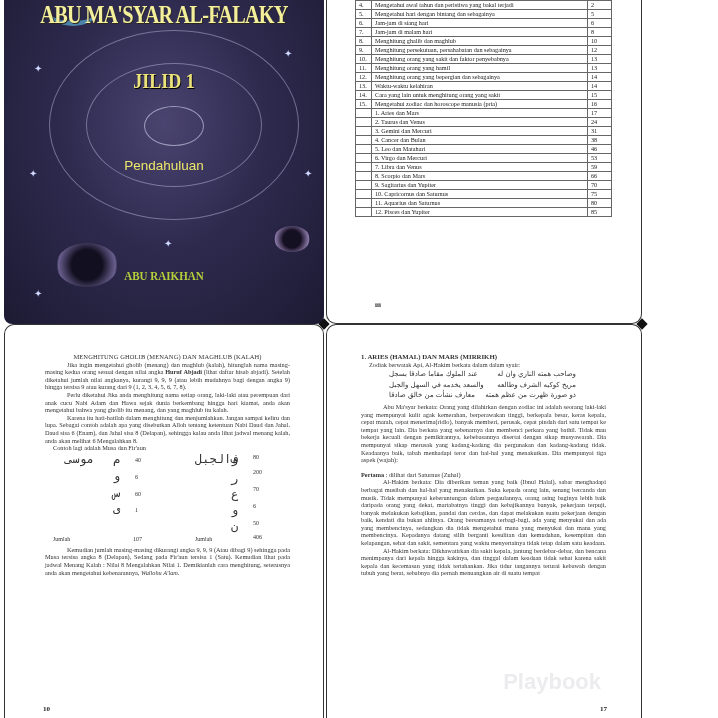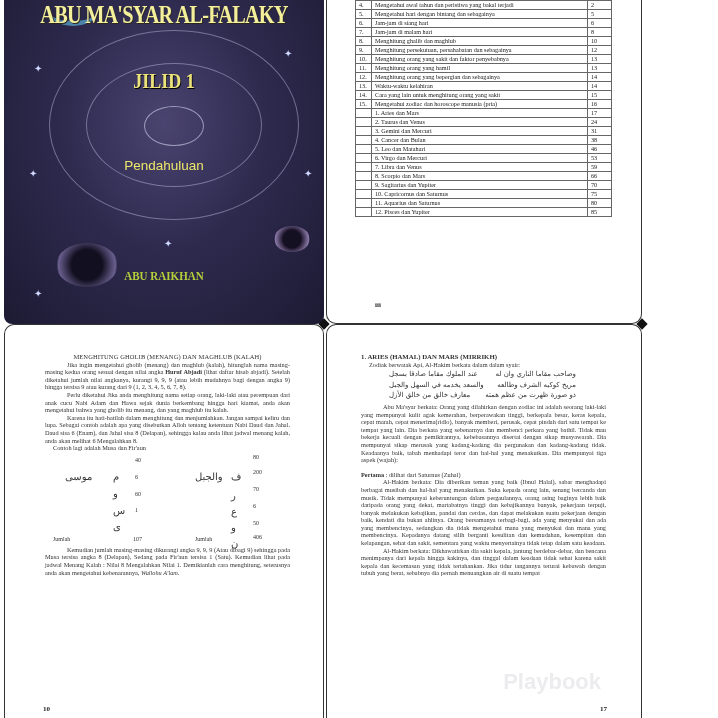--- a/index.html
+++ b/index.html
@@ -48,21 +48,21 @@
   
   .txt { position: absolute; font-size: 6.3px; line-height: 7.6px; text-align: justify; color: #333; }
   .txt p { margin: 0; }
   .indent { text-indent: 22px; }
   .heading-c { text-align: center; font-size: 6.5px; margin-bottom: 10px; letter-spacing: 0.1px; }
   .heading-l { font-weight: bold; font-size: 6.8px; margin-bottom: 5px; }
   .page-num { position: absolute; font-size: 7px; font-weight: bold; }
 
   .example { position: relative; height: 88px; margin-top: 2px; font-size: 6px; }
   .example .cell { position: absolute; }
-  .arabic { font-family: Liberation Sans, sans-serif; font-size: 10px; direction: rtl; margin-top: 16px; }
+  .arabic { font-family: Liberation Mono, monospace; font-size: 12px; direction: rtl; }
   .syair { display: flex; justify-content: space-between; padding: 0 30px 0 28px; margin: 3px 0; font-family: "DejaVu Sans", sans-serif; font-size: 7px; direction: rtl; }
 
   .watermark { position: absolute; right: 40px; bottom: 23px; font-family: "Liberation Sans", sans-serif; font-size: 22px; font-weight: bold; color: rgba(200,200,210,0.35); }
   .corner { position: absolute; width: 8px; height: 8px; background: #111; transform: rotate(45deg); }
 </style>
 </head>
 <body>
 
 <div class="page" id="cover">
   <div class="moon"></div>
@@ -250,30 +250,30 @@
     <p class="indent" style="margin-top:4px;"><span>Kemudian jumlah masing-masing dikurangi angka 9, 9, 9 (Atau dibagi 9) sehingga pada Musa tersisa angka 8 (Delapan), Sedang pada Fir'aun tersisa 1 (Satu). Kemudian lihat pada jadwal Menang Kalah : Nilai 8 Mengalahkan Nilai 1. Demikianlah cara menghitung, seterusnya anda akan mengetahui kebenarannya, </span><i>Wallohu A'lam.</i></p>
   </div>
   <div class="page-num" style="left:38px; top:380px;">10</div>
 </div>
 
 <div class="page" id="p17">
   <div class="txt" style="left:34px; top:28px; width:245px;">
     <p class="heading-l">1.  ARIES (HAMAL) DAN MARS (MIRRIKH)</p>
     <p style="padding-left:8px;">Zodiak berwatak Api, Al-Hakim berkata dalam dalam syair:</p>
     <div class="syair">
-        <span>وصاحب مقاما الناري وان له</span>
+        <span>وصاحب همته الناري وان له</span>
         <span>عند الملوك مقاما صادقا بسجل</span>
       </div>
     <div class="syair">
         <span>مريخ كوكبه الشرف وطالعه</span>
         <span>والسعد يخدمه في السهل والجبل</span>
       </div>
     <div class="syair">
         <span>ذو صورة ظهرت من عظم همته</span>
-        <span>معارف خالق من خالق الأزل</span>
+        <span>معارف نشأت من خالق صادقا</span>
       </div>
     <p class="indent">Abu Ma'syar berkata: Orang yang dilahirkan dengan zodiac ini adalah seorang laki-laki yang mempunyai kulit agak kemerahan, berperawakan tinggi, berkepala besar, keras kepala, cepat marah, cepat menerima(ridlo), banyak memberi, perusak, cepat pindah dari satu tempat ke tempat yang lain. Dia berkata yang sebenarnya dan membenci perkara yang bathil. Tidak mau bekerja kecuali dengan pemikirannya, kebebasannya disertai dengan sikap musyawarah. Dia mempunyai sikap merusak yang kadang-kadang dia pergunakan dan kadang-kadang tidak. Keadaanya baik, tabah menhadapi teror dan hal-hal yang menakutkan. Dia mempunyai tiga aspek (wajah):</p>
     <p style="margin-top:7px;"><b>Pertama</b><span> : dilihat dari Saturnus (Zuhal)</span></p>
     <p class="indent">Al-Hakim berkata: Dia diberikan teman yang baik (Ibnul Halal), sabar menghadapi berbagai musibah dan hal-hal yang menakutkan. Suka kepada orang lain, senang bercanda dan musik. Tidak mempunyai keberuntungan dalam pergaulannya, orang asing baginya lebih baik daripada orang yang dekat, martabatnya tinggi dan kebajikannya banyak, pekerjaan terpuji, banyak melakukan kebajikan, pandai dan cerdas, dan dapat melakukan suatu pekerjaan dengan baik, kendati dia bukan ahlinya. Orang bersamanya terbagi-bagi, ada yang menyukai dan ada yang membencinya, sedangkan dia tidak mengetahui mana yang menyukai dan mana yang membencinya. Kepadanya datang silih berganti kesulitan dan kemudahan, kesempitan dan kelapangan, sehat dan sakit, sementara yang waktu menyertainya tidak tetap dalam satu keadaan.</p>
     <p class="indent">Al-Hakim berkata: Dikhawatirkan dia sakit kepala, jantung berdebar-debar, dan bencana menimpanya dari kepala hingga kakinya, dan tinggal dalam keadaan tidak sehat karena sakit kepala dan kecemasan yang tidak tertahankan. Jika tidur tangannya terurai kebawah dengan tubuh yang berat, sebabnya dia pernah menuangkan air di suatu tempat</p>
   </div>
   <div class="watermark">Playbook</div>
   <div class="page-num" style="right:34px; top:380px;">17</div>
 </div>
 

